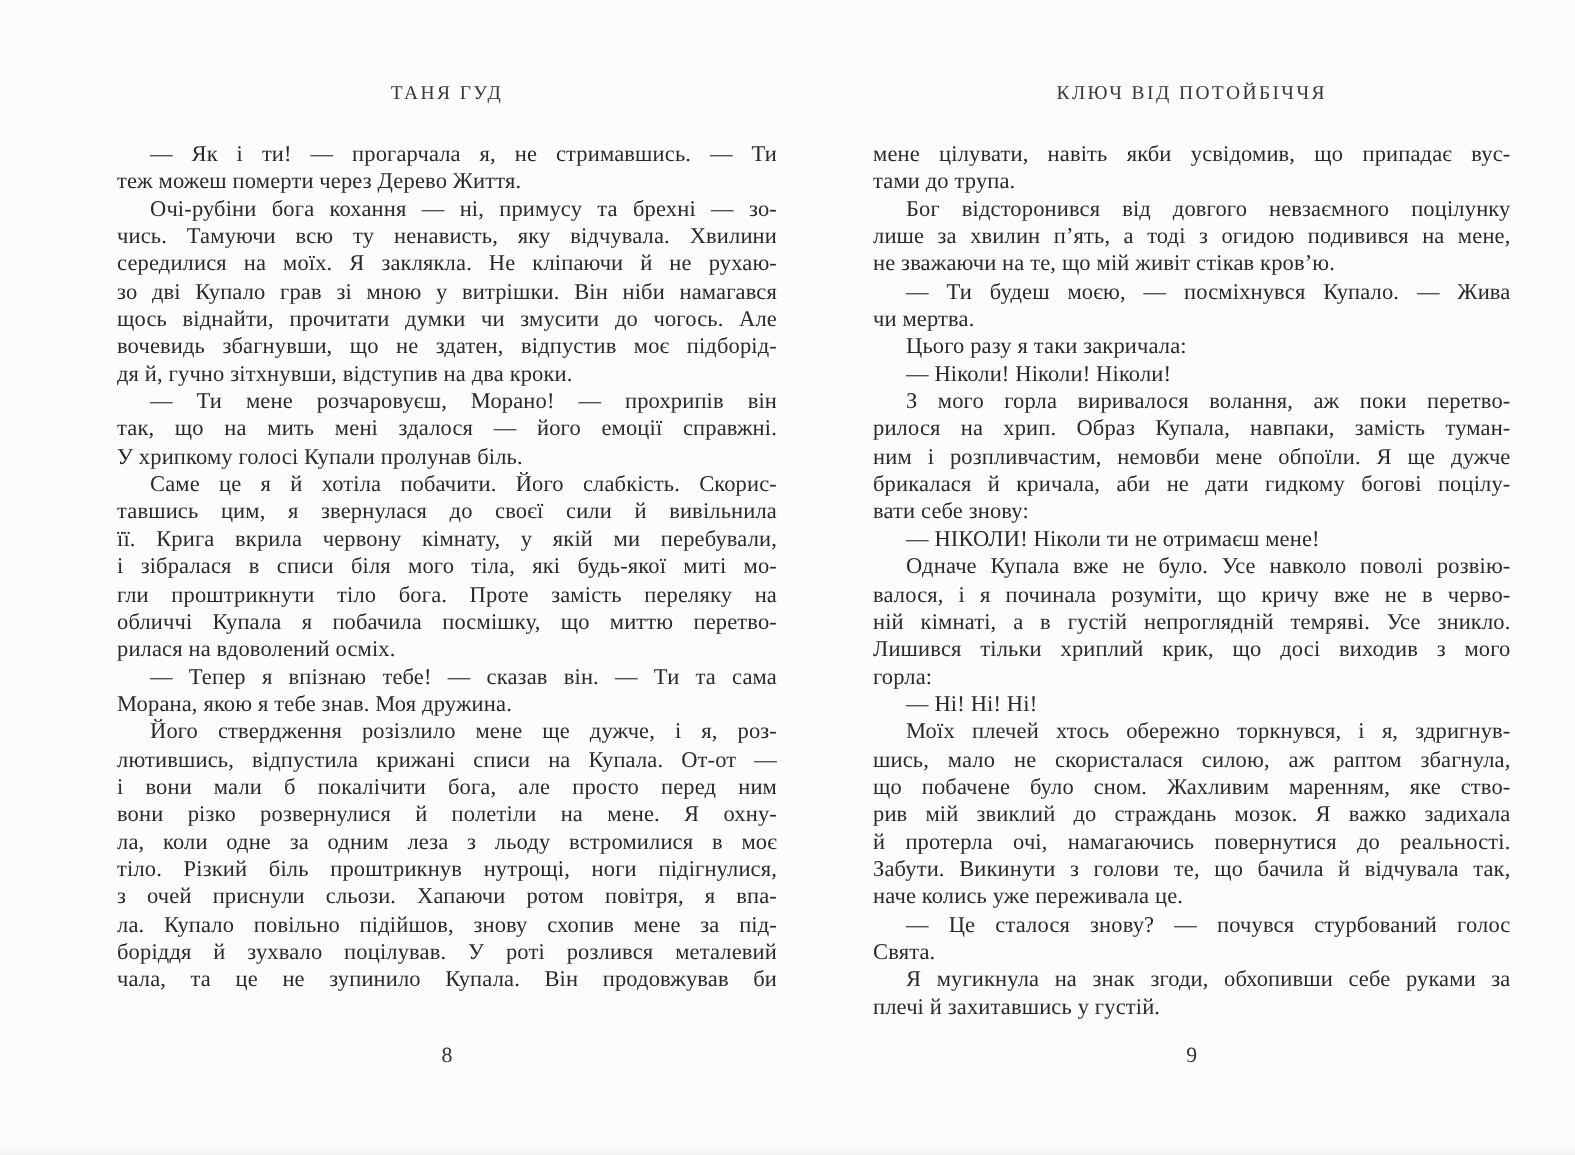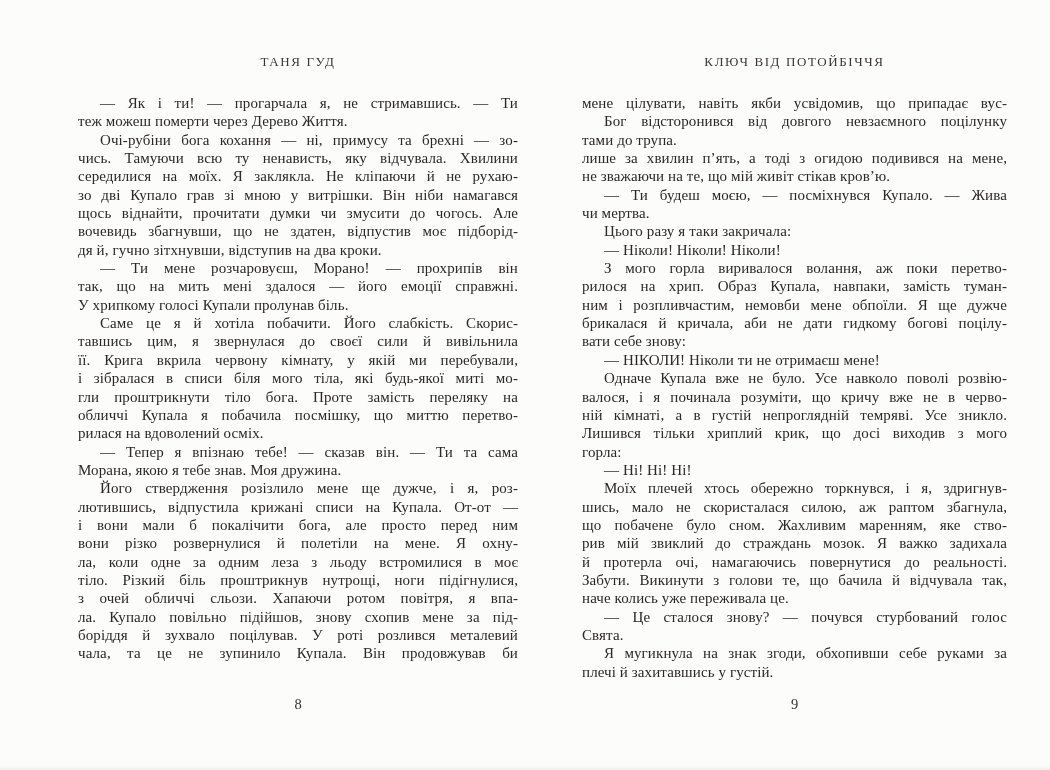--- a/index.html
+++ b/index.html
@@ -110,36 +110,36 @@
           <div class="line just">обличчі Купала я побачила посмішку, що миттю перетво-</div>
           <div class="line">рилася на вдоволений осміх.</div>
           <div class="line indent just">— Тепер я впізнаю тебе! — сказав він. — Ти та сама</div>
           <div class="line">Морана, якою я тебе знав. Моя дружина.</div>
           <div class="line indent just">Його ствердження розізлило мене ще дужче, і я, роз-</div>
           <div class="line just">лютившись, відпустила крижані списи на Купала. От-от —</div>
           <div class="line just">і вони мали б покалічити бога, але просто перед ним</div>
           <div class="line just">вони різко розвернулися й полетіли на мене. Я охну-</div>
           <div class="line just">ла, коли одне за одним леза з льоду встромилися в моє</div>
           <div class="line just">тіло. Різкий біль проштрикнув нутрощі, ноги підігнулися,</div>
-          <div class="line just">з очей обличчі сльози. Хапаючи ротом повітря, я впа-</div>
+          <div class="line just">з очей приснули сльози. Хапаючи ротом повітря, я впа-</div>
           <div class="line just">ла. Купало повільно підійшов, знову схопив мене за під-</div>
           <div class="line just">боріддя й зухвало поцілував. У роті розлився металевий</div>
           <div class="line just">чала, та це не зупинило Купала. Він продовжував би</div>
         </div>
       <div class="page-number">8</div>
     </div>
   </section>
 
   <section class="page page-right">
     <div class="column">
       <div class="running-header">КЛЮЧ ВІД ПОТОЙБІЧЧЯ</div>
       <div class="body-text">
           <div class="line just">мене цілувати, навіть якби усвідомив, що припадає вус-</div>
+          <div class="line">тами до трупа.</div>
           <div class="line indent just">Бог відсторонився від довгого невзаємного поцілунку</div>
-          <div class="line">тами до трупа.</div>
           <div class="line just">лише за хвилин п’ять, а тоді з огидою подивився на мене,</div>
           <div class="line">не зважаючи на те, що мій живіт стікав кров’ю.</div>
           <div class="line indent just">— Ти будеш моєю, — посміхнувся Купало. — Жива</div>
           <div class="line">чи мертва.</div>
           <div class="line indent">Цього разу я таки закричала:</div>
           <div class="line indent">— Ніколи! Ніколи! Ніколи!</div>
           <div class="line indent just">З мого горла виривалося волання, аж поки перетво-</div>
           <div class="line just">рилося на хрип. Образ Купала, навпаки, замість туман-</div>
           <div class="line just">ним і розпливчастим, немовби мене обпоїли. Я ще дужче</div>
           <div class="line just">брикалася й кричала, аби не дати гидкому богові поцілу-</div>

